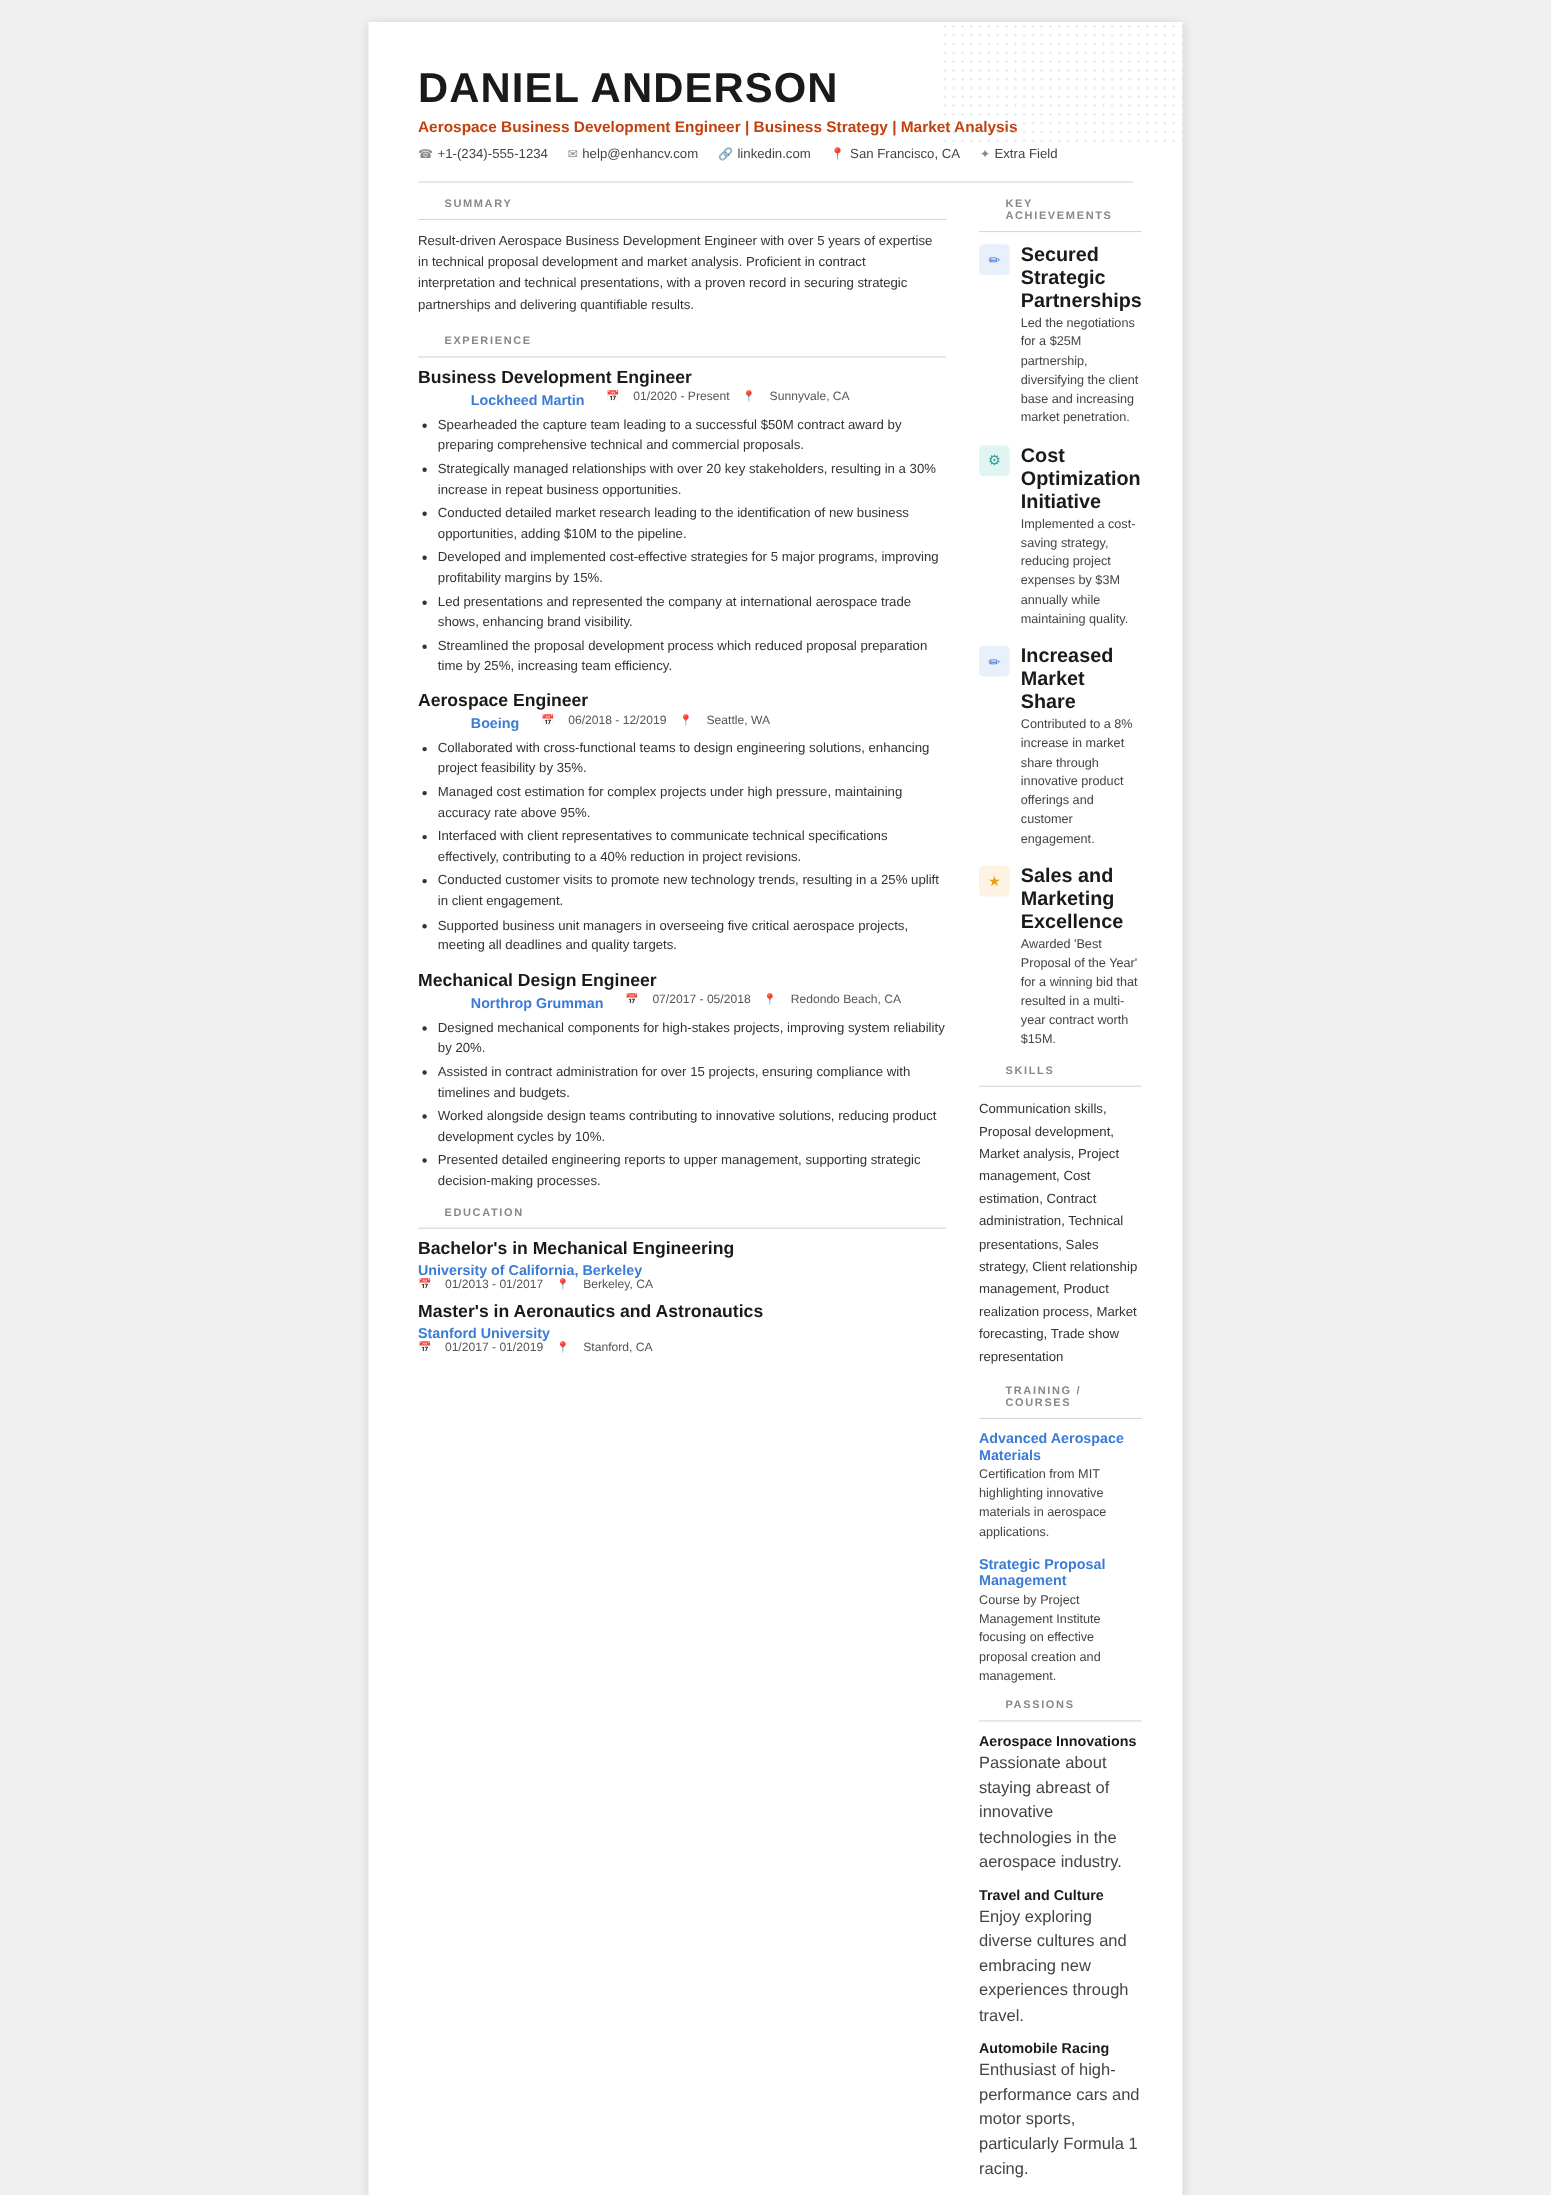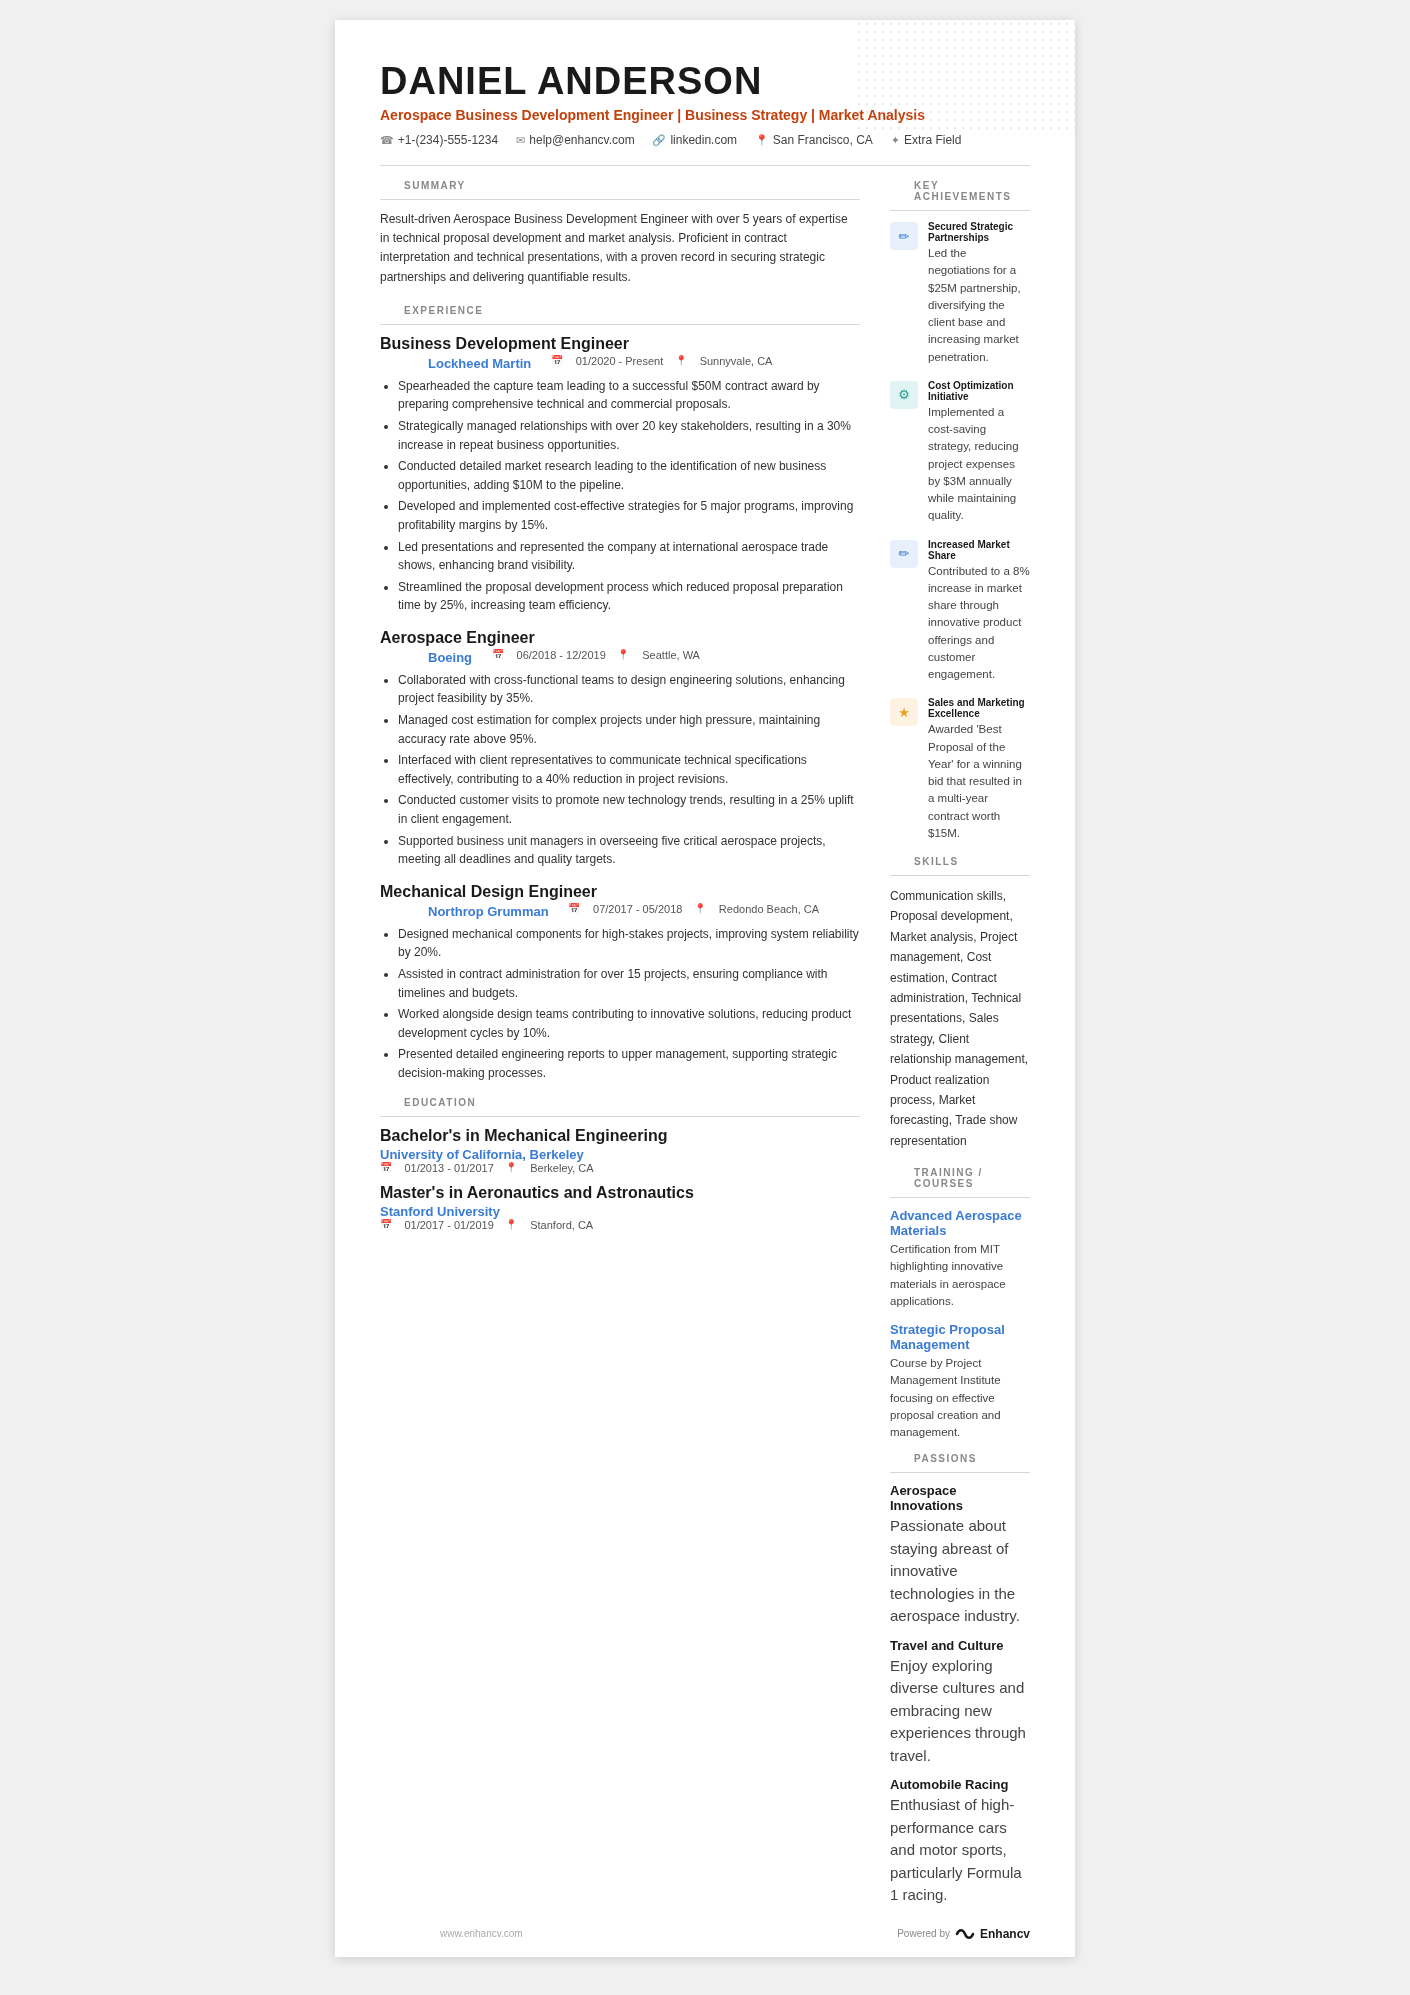--- a/index.html
+++ b/index.html
@@ -172,21 +172,21 @@
       border-radius: 4px;
       display: flex;
       align-items: center;
       justify-content: center;
       flex-shrink: 0;
       margin-top: 1px;
       font-size: 13px;
     }
     .achievement-content {}
     .achievement-title {
-      font-size: 10px;
+      font-size: 18px;
       font-weight: 700;
       color: #1a1a1a;
       margin-bottom: 2px;
     }
     .achievement-desc {
       font-size: 11.5px;
       color: #444;
       line-height: 1.5;
     }
     .skills-text {

